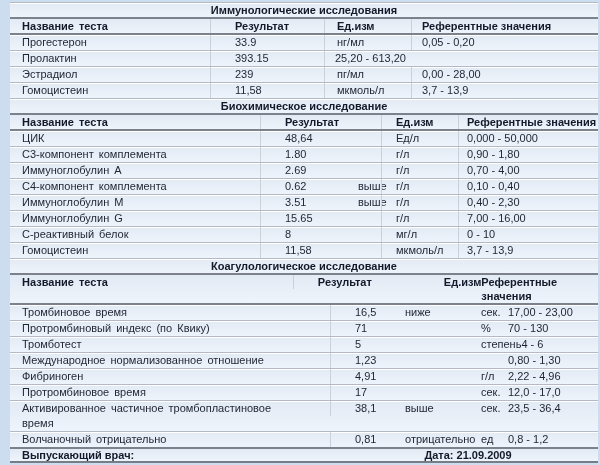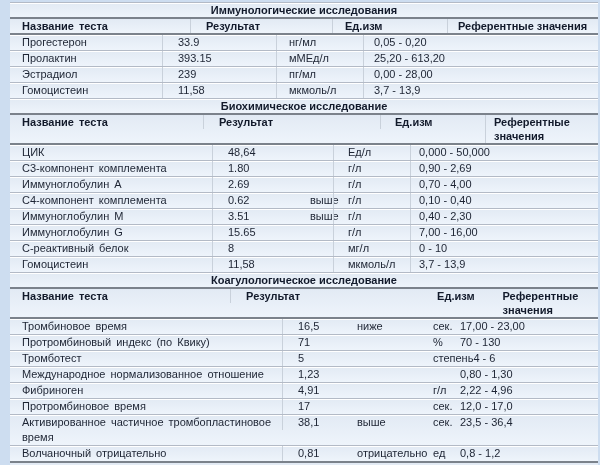--- a/index.html
+++ b/index.html
@@ -28,26 +28,25 @@
     line-height: 14px;
     border-bottom: 2px solid #7b828b;
   }
   .header {
     font-weight: bold;
     color: #121a2b;
     line-height: 14px;
     border-top: 0;
     box-shadow: none;
     border-bottom: 2px solid #7b828b;
-    gap: 28px;
   }
   .header + .row { border-top: none; justify-content: center; }
 
   .c-name { padding-left: 12px; word-spacing: 2px; }
-  .c-res  { padding-left: 15px; border-left: 1px solid #c9d1db; flex-shrink: 0; }
+  .c-res  { padding-left: 24px; border-left: 1px solid #c9d1db; flex-shrink: 0; margin-left: 48px; }
   .c-flag { padding-left: 12px; white-space: nowrap; flex-shrink: 0; }
   .c-unit { padding-left: 12px; white-space: nowrap; border-left: 1px solid #c9d1db; flex-shrink: 0; }
   .c-ref  { flex: 1 1 auto; min-width: 0; }
 
   
   .s1 .c-name { width: 152px; }
   .s1 .c-res  { width: 114px; }
   .s1 .c-unit { width: 87px; }
   .s1 .c-ref  { padding-left: 10px; border-left: 1px solid #c9d1db; }
 
@@ -95,21 +94,20 @@
     </div>
     <div class="row">
       <span class="c-name">Прогестерон</span>
       <span class="c-res">33.9</span>
       <span class="c-unit">нг/мл</span>
       <span class="c-ref">0,05 - 0,20</span>
     </div>
     <div class="row">
       <span class="c-name">Пролактин</span>
       <span class="c-res">393.15</span>
-      <span class="c-unit">мМЕд/л</span>
       <span class="c-ref">25,20 - 613,20</span>
     </div>
     <div class="row">
       <span class="c-name">Эстрадиол</span>
       <span class="c-res">239</span>
       <span class="c-unit">пг/мл</span>
       <span class="c-ref">0,00 - 28,00</span>
     </div>
     <div class="row">
       <span class="c-name">Гомоцистеин</span>
@@ -135,21 +133,21 @@
       <span class="c-res">48,64</span>
       <span class="c-flag"></span>
       <span class="c-unit">Ед/л</span>
       <span class="c-ref">0,000 - 50,000</span>
     </div>
     <div class="row">
       <span class="c-name">С3-компонент комплемента</span>
       <span class="c-res">1.80</span>
       <span class="c-flag"></span>
       <span class="c-unit">г/л</span>
-      <span class="c-ref">0,90 - 2,69</span>
+      <span class="c-ref">0,90 - 1,80</span>
     </div>
     <div class="row">
       <span class="c-name">Иммуноглобулин А</span>
       <span class="c-res">2.69</span>
       <span class="c-flag"></span>
       <span class="c-unit">г/л</span>
       <span class="c-ref">0,70 - 4,00</span>
     </div>
     <div class="row">
       <span class="c-name">С4-компонент комплемента</span>

